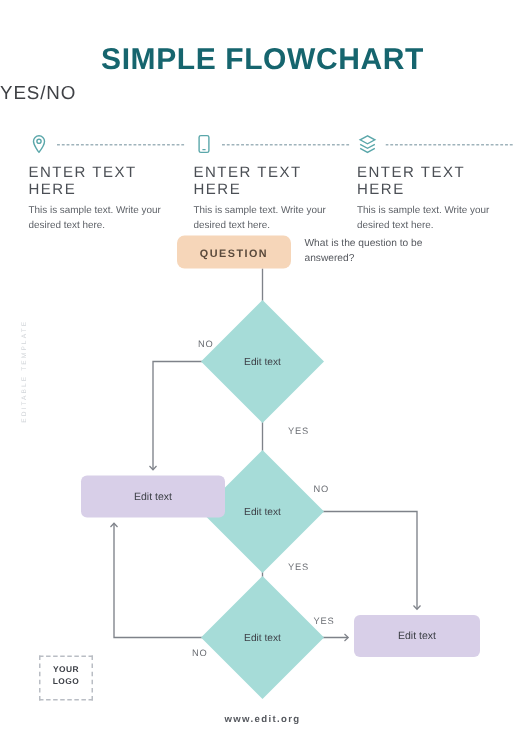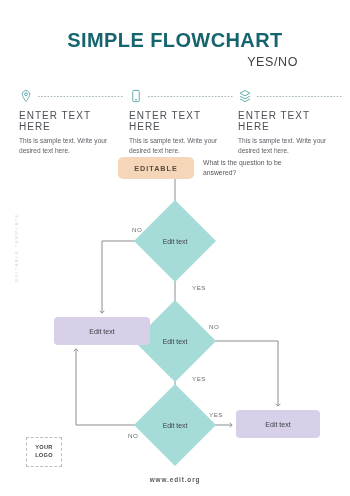--- a/index.html
+++ b/index.html
@@ -14,21 +14,21 @@
 
   
   .title{
     position:absolute;left:0;top:29px;width:350px;
     text-align:center;
     font-size:20px;font-weight:bold;letter-spacing:.4px;
     color:#16656e;
   }
   .subtitle{
     position:absolute;left:0;top:55px;width:298px;
-    text-align:right;
+    text-align:left;
     font-size:12.5px;letter-spacing:.6px;
     color:#3f4145;
   }
 
   
   .col{position:absolute;top:88px;width:104px;}
   .col.c1{left:19px;}
   .col.c2{left:129px;}
   .col.c3{left:238px;}
   .col-head{display:flex;align-items:center;gap:5px;height:16px;}
@@ -176,21 +176,21 @@
     </g>
   </svg>
 
   <div class="edge-lbl" style="left:132px;top:226px;">NO</div>
   <div class="edge-lbl" style="left:192px;top:284px;">YES</div>
   <div class="edge-lbl" style="left:209px;top:323px;">NO</div>
   <div class="edge-lbl" style="left:192px;top:375px;">YES</div>
   <div class="edge-lbl" style="left:128px;top:432px;">NO</div>
   <div class="edge-lbl" style="left:209px;top:411px;">YES</div>
 
-  <div class="shape qbox">EDITABLE</div>
+  <div class="shape qbox">QUESTION</div>
   <div class="qnote">What is the question to be answered?</div>
 
   <div class="diamond-wrap d1">
     <div class="diamond"></div>
     <div class="lbl">Edit text</div>
   </div>
 
   <div class="diamond-wrap d2">
     <div class="diamond"></div>
     <div class="lbl">Edit text</div>

